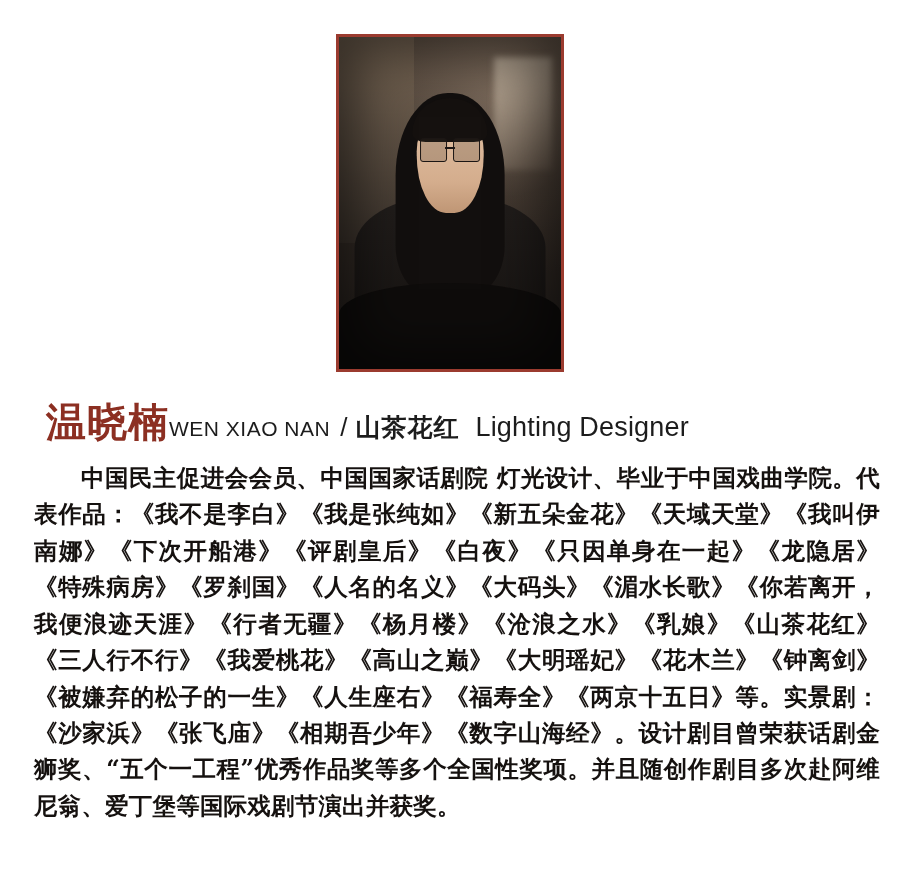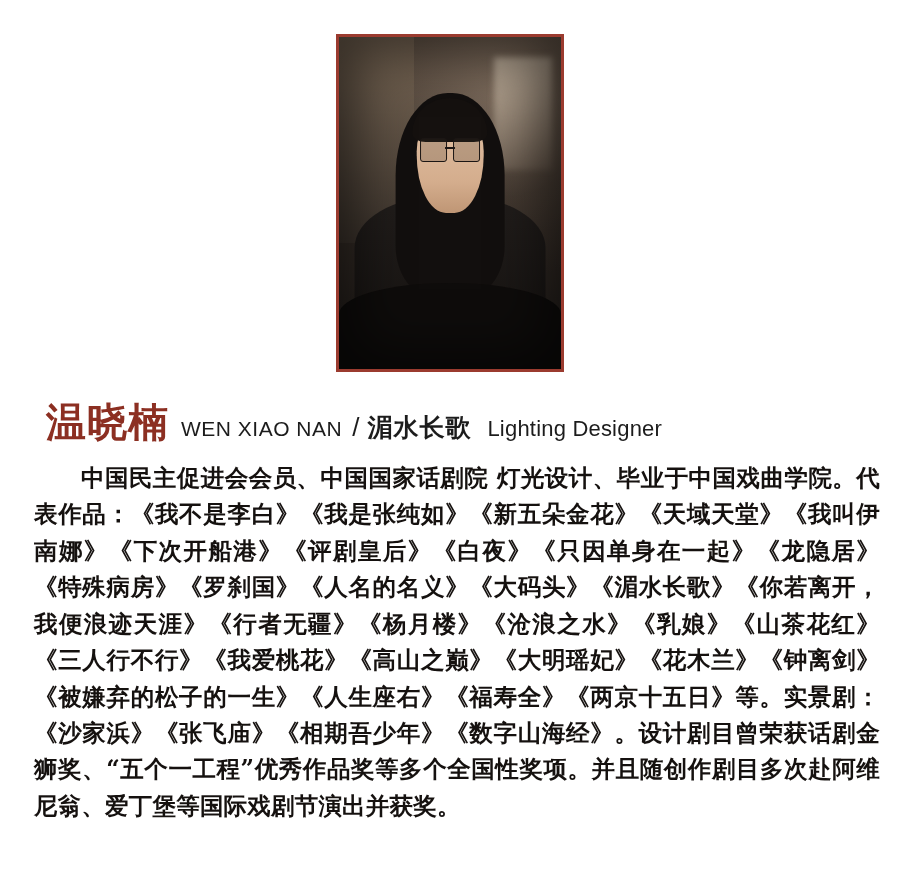--- a/index.html
+++ b/index.html
@@ -153,38 +153,37 @@
     font-size: 40px;
     color: #8c2f22;
     letter-spacing: 1px;
     line-height: 1;
   }
   .name-en {
     font-family: "Liberation Sans", sans-serif;
     font-size: 21px;
     color: #1c1c1c;
     letter-spacing: 0.5px;
-    margin-left: 12px;
   }
   .slash {
     font-family: "Liberation Sans", sans-serif;
     font-size: 26px;
     color: #1c1c1c;
     margin: 0 8px 0 10px;
   }
   .role-cn {
     font-family: "DejaVu Serif", "Liberation Serif", serif;
     font-weight: bold;
     font-size: 25px;
     color: #1c1c1c;
     letter-spacing: 1px;
   }
   .role-en {
     font-family: "Liberation Sans", sans-serif;
-    font-size: 22px;
+    font-size: 27px;
     color: #1c1c1c;
     margin-left: 16px;
     letter-spacing: 0.2px;
   }
 
   .bio {
     margin: 16px 20px 0 34px;
     font-family: "DejaVu Serif", "Liberation Serif", serif;
     font-weight: bold;
     font-size: 23.5px;
@@ -217,19 +216,19 @@
       </div>
       <div class="ph-shoulder"></div>
       <div class="ph-vig"></div>
     </div>
   </div>
 
   <div class="name-row">
     <span class="name-cn">温晓楠</span>
     <span class="name-en">WEN XIAO NAN</span>
     <span class="slash">/</span>
-    <span class="role-cn">湄水长歌</span>
+    <span class="role-cn">山茶花红</span>
     <span class="role-en">Lighting Designer</span>
   </div>
 
   <div class="bio">中国民主促进会会员、中国国家话剧院 灯光设计、毕业于中国戏曲学院。代表作品：《我不是李白》《我是张纯如》《新五朵金花》《天域天堂》《我叫伊南娜》《下次开船港》《评剧皇后》《白夜》《只因单身在一起》《龙隐居》《特殊病房》《罗刹国》《人名的名义》《大码头》《湄水长歌》《你若离开，我便浪迹天涯》《行者无疆》《杨月楼》《沧浪之水》《乳娘》《山茶花红》《三人行不行》《我爱桃花》《高山之巅》《大明瑶妃》《花木兰》《钟离剑》《被嫌弃的松子的一生》《人生座右》《福寿全》《两京十五日》等。实景剧：《沙家浜》《张飞庙》《相期吾少年》《数字山海经》。设计剧目曾荣获话剧金狮奖、“五个一工程”优秀作品奖等多个全国性奖项。并且随创作剧目多次赴阿维尼翁、爱丁堡等国际戏剧节演出并获奖。</div>
 
 </div>
 
 </body></html>

